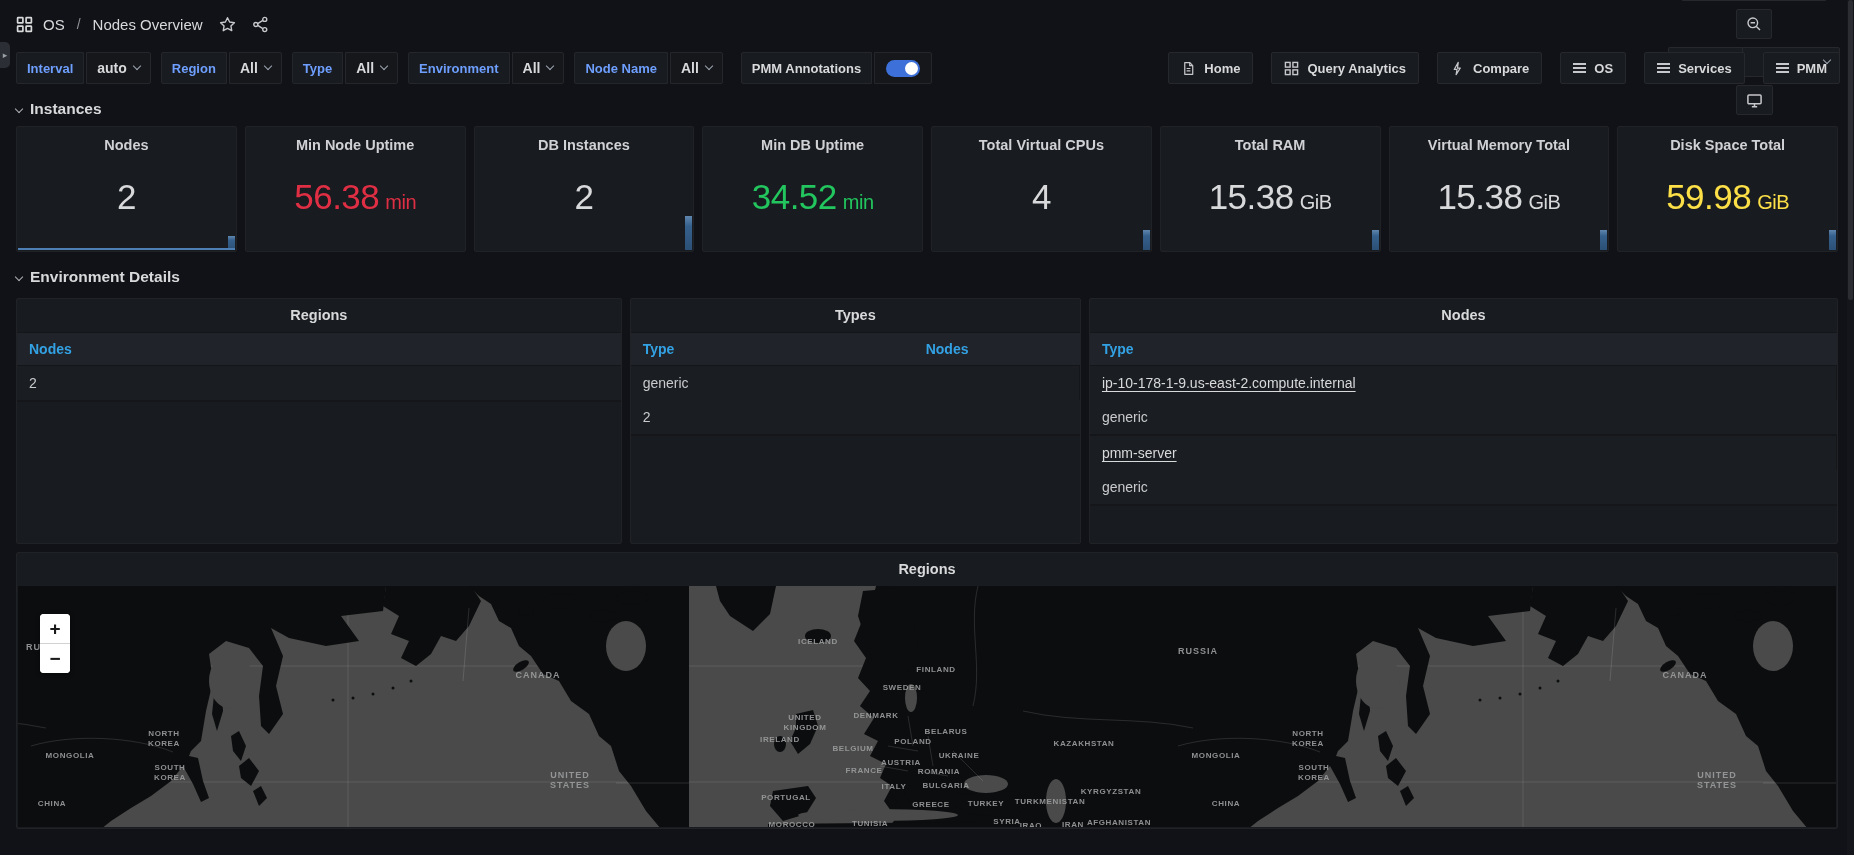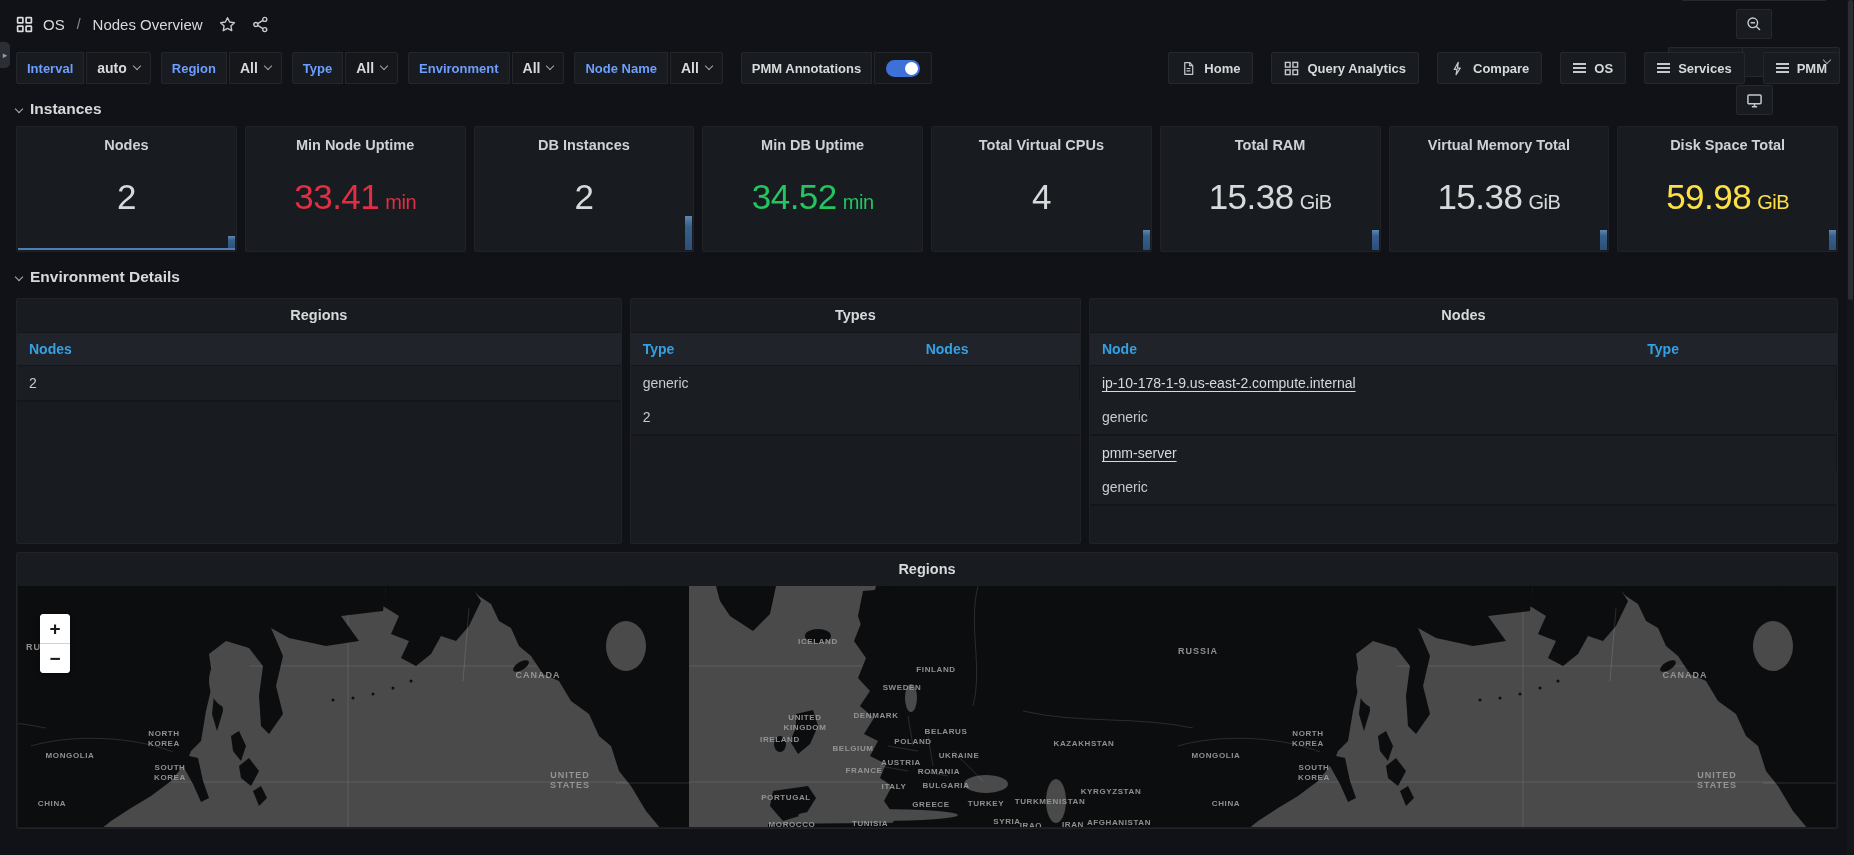--- a/index.html
+++ b/index.html
@@ -294,21 +294,21 @@
 </div>
 <div class="stat-row" id="stat-row">
     <div class="panel stat">
       <div class="pt">Nodes</div>
       <div class="val" style="color:#d8d9da"><span class="num">2</span></div>
       <div class="spark-bar" style="height:14px"></div>
       <div class="spark-line"></div>
     </div>
     <div class="panel stat">
       <div class="pt">Min Node Uptime</div>
-      <div class="val" style="color:#e02f44"><span class="num">33.41</span><span class="unit">min</span></div>
+      <div class="val" style="color:#e02f44"><span class="num">56.38</span><span class="unit">min</span></div>
     </div>
     <div class="panel stat">
       <div class="pt">DB Instances</div>
       <div class="val" style="color:#d8d9da"><span class="num">2</span></div>
       <div class="spark-bar" style="height:34px"></div>
     </div>
     <div class="panel stat">
       <div class="pt">Min DB Uptime</div>
       <div class="val" style="color:#22c55e"><span class="num">34.52</span><span class="unit">min</span></div>
     </div>
@@ -355,21 +355,20 @@
         <div>Nodes</div>
       </div>
       <div class="trow">
         <div>generic</div>
         <div>2</div>
       </div>
     </div>
     <div class="panel tpanel" style="flex: 745 0 0px;">
       <div class="pt">Nodes</div>
       <div class="thead" style="grid-template-columns:73% 27%">
-        <div>Node</div>
         <div>Type</div>
       </div>
       <div class="trow">
         <div><a>ip-10-178-1-9.us-east-2.compute.internal</a></div>
         <div>generic</div>
       </div>
       <div class="trow">
         <div><a>pmm-server</a></div>
         <div>generic</div>
       </div>

